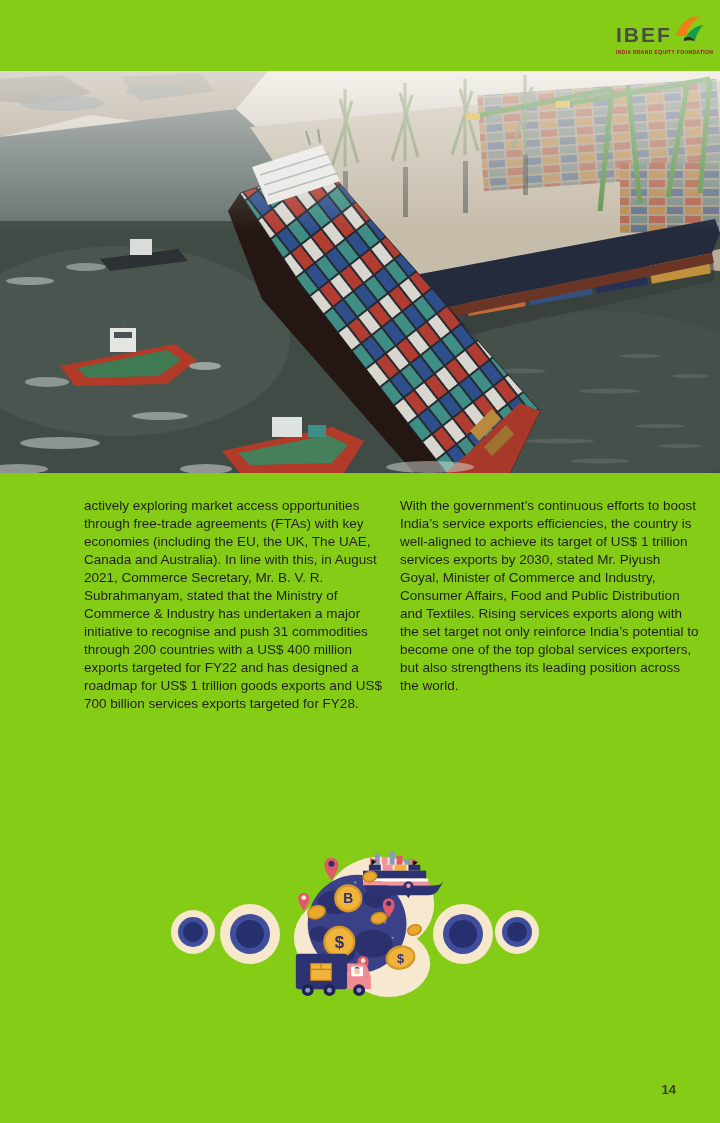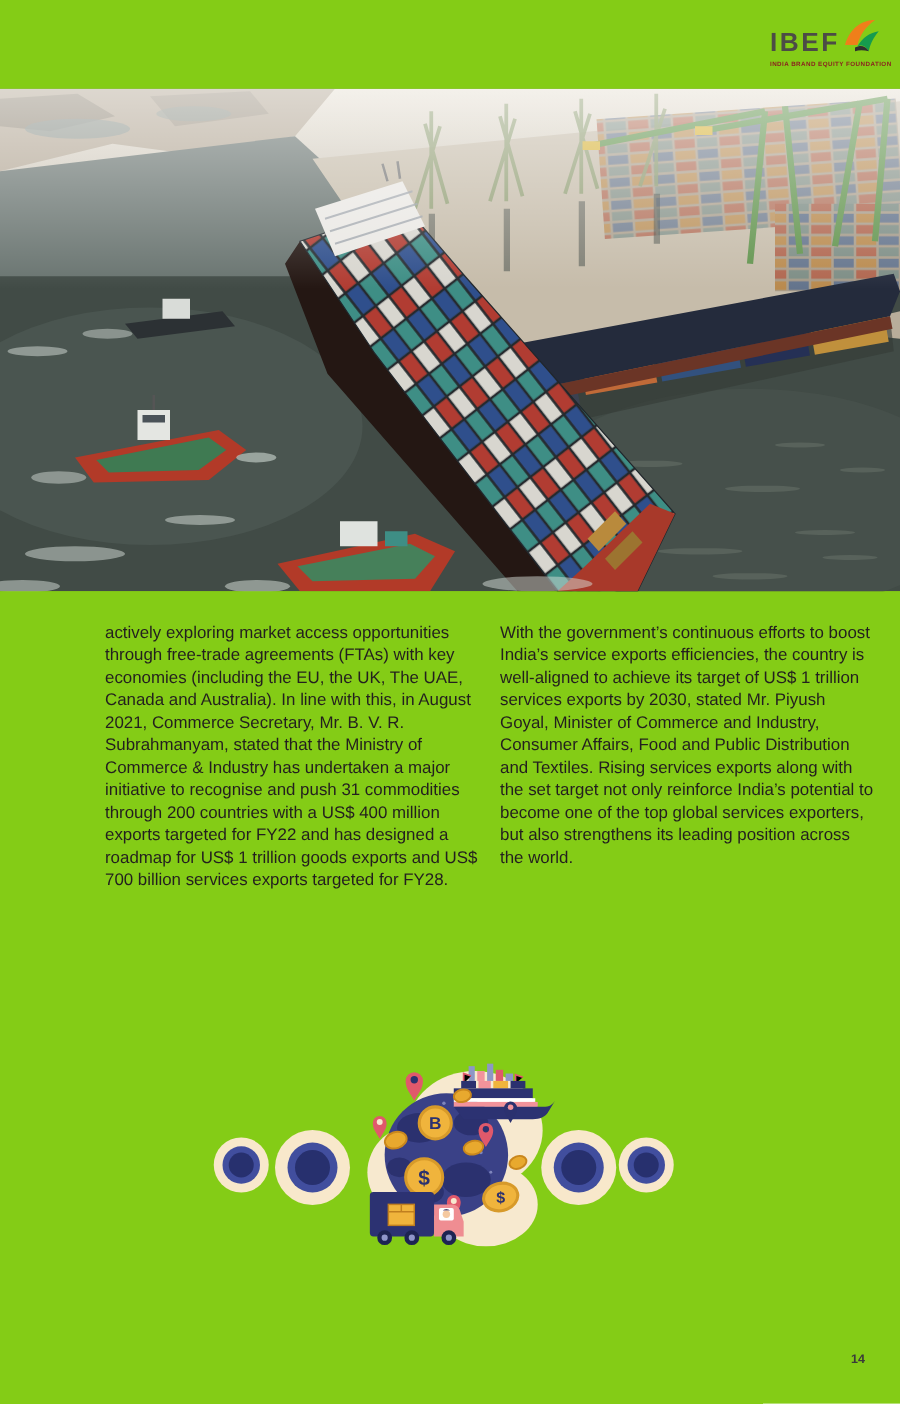--- a/index.html
+++ b/index.html
@@ -24,21 +24,21 @@
 
   
   .dot{position:absolute;border-radius:50%;background:#f8e8cb;display:flex;align-items:center;justify-content:center;}
   .dot-mid{width:68%;height:68%;border-radius:50%;background:#414e9e;display:flex;align-items:center;justify-content:center;}
   .dot-core{width:70%;height:70%;border-radius:50%;background:#27306e;}
   .dot-s{width:44px;height:44px;}
   .dot-l{width:60px;height:60px;}
 
   .illus{position:absolute;left:286px;top:843px;width:158px;height:162px;line-height:0;}
 
-  .page-number{position:absolute;top:1082px;right:28px;font-size:10px;font-weight:bold;color:#3a3a3a;}
+  .page-number{position:absolute;top:1082px;right:44px;font-size:13px;font-weight:bold;color:#3a3a3a;}
 </style>
 </head>
 <body>
 
 <div class="page">
 
   <header>
     <div class="logo">
       <div class="logo-row">
         <span class="logo-text">IBEF</span>

